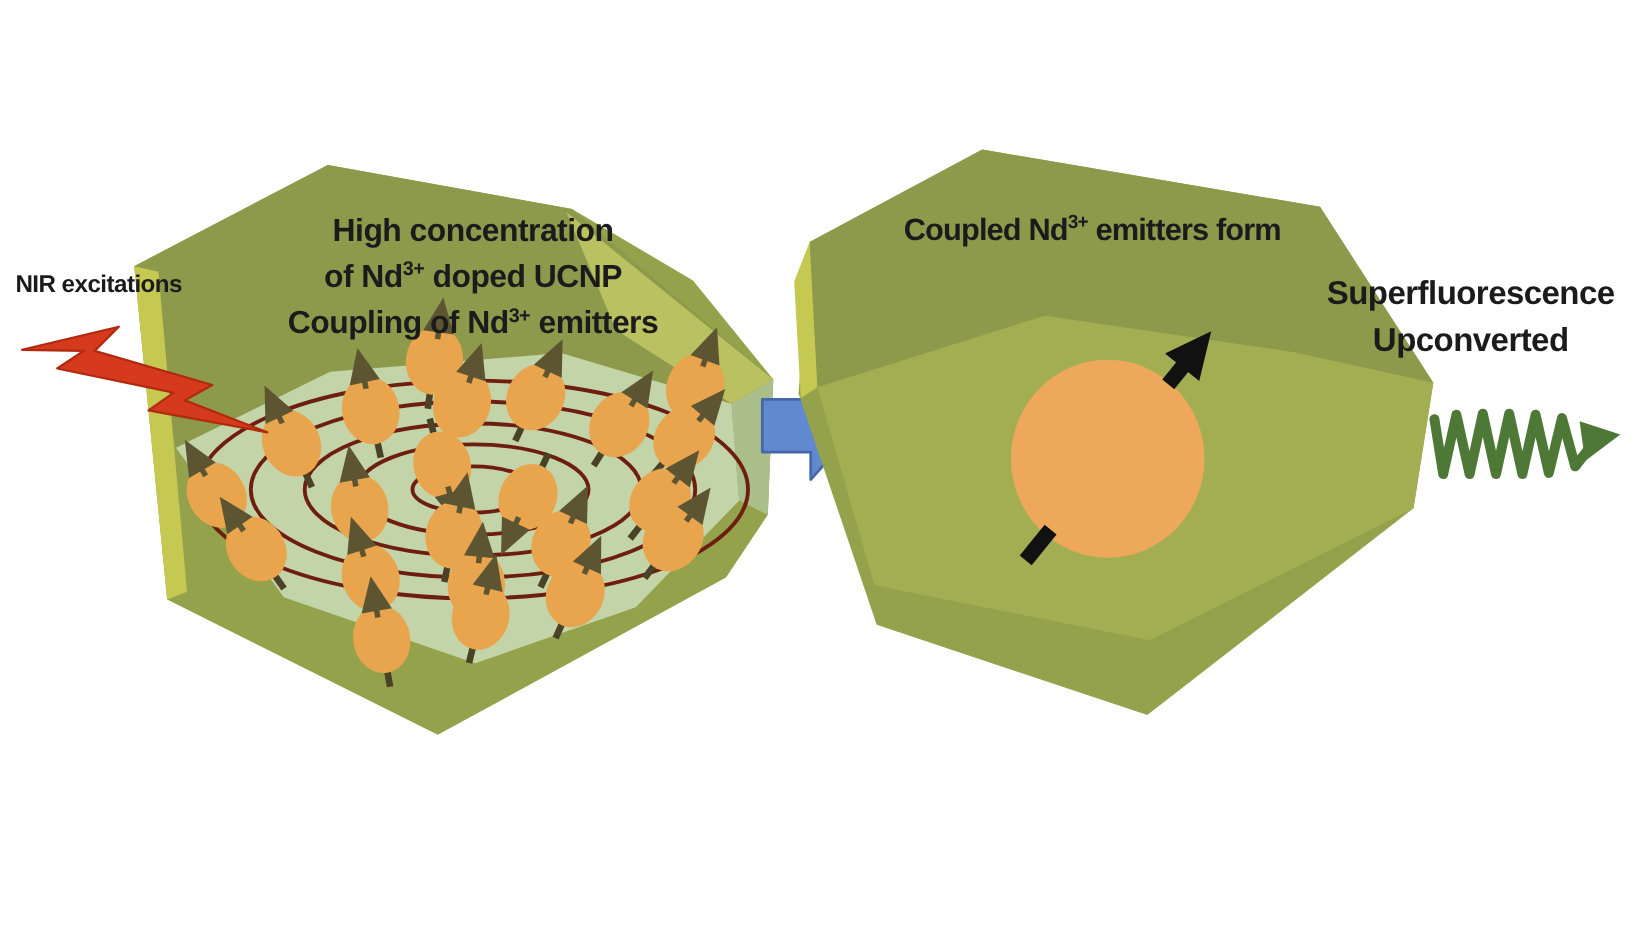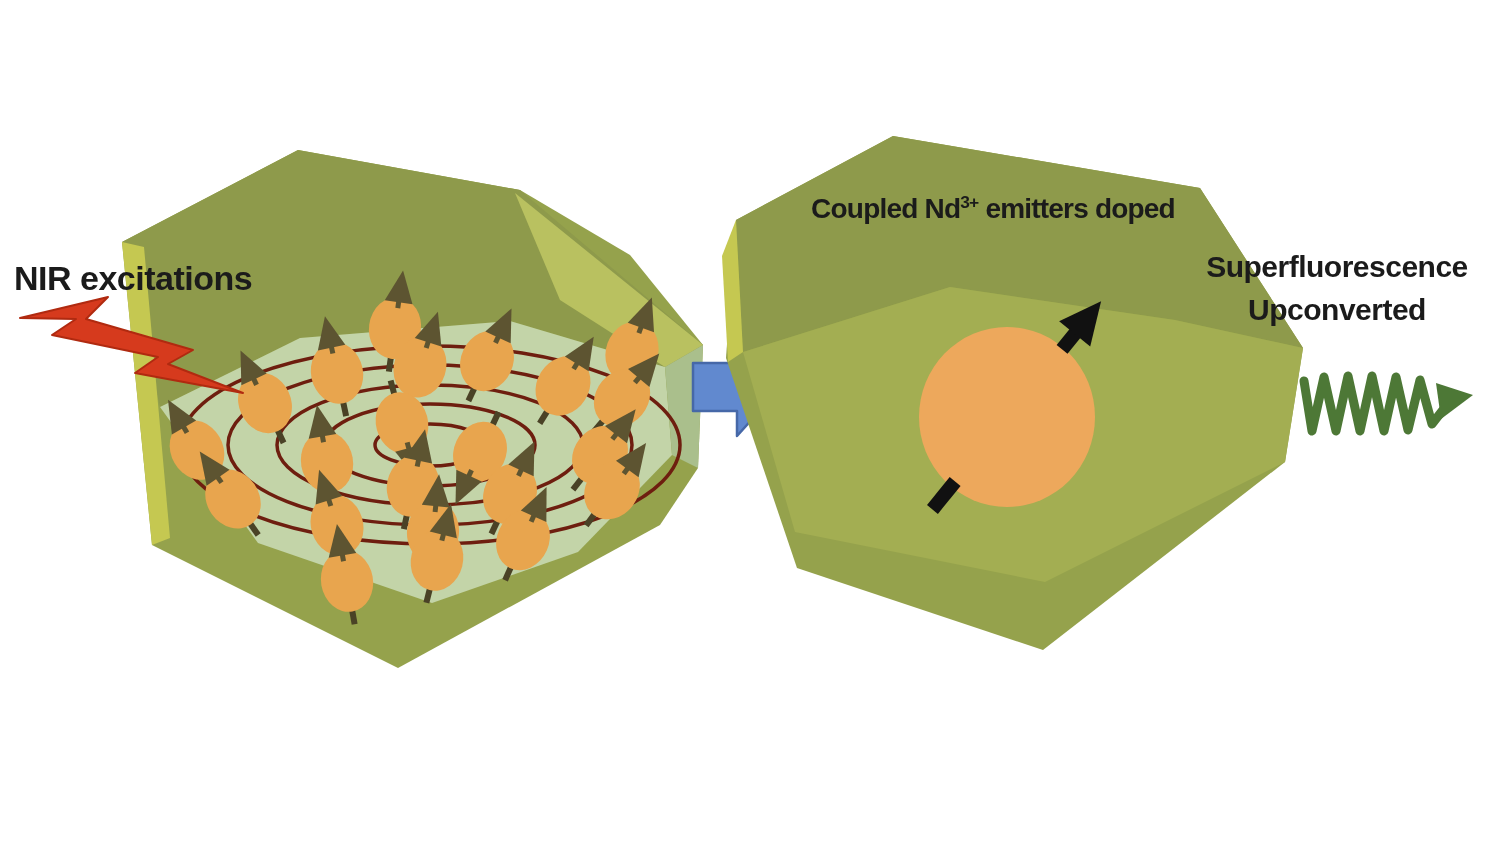--- a/index.html
+++ b/index.html
@@ -7,21 +7,21 @@
     position:relative;width:1500px;height:844px;background:#ffffff;overflow:hidden;
     font-family:"Liberation Sans",sans-serif;
   }
   .stage svg{position:absolute;left:0;top:0;}
   .caption{
     position:absolute;font-weight:bold;color:#1b1b1b;text-align:center;
     white-space:nowrap;
   }
   .caption .tline{display:block;}
   .caption sup{font-size:0.62em;line-height:0;vertical-align:super;}
-  .nir{left:14px;top:242px;font-size:34px;line-height:32px;letter-spacing:-0.5px;text-align:center;margin-top:20px;}
+  .nir{left:14px;top:242px;font-size:22px;line-height:32px;letter-spacing:-0.5px;text-align:center;}
   .left-cap{left:230px;top:189px;width:400px;font-size:29px;line-height:42px;letter-spacing:-0.5px;}
   .right-cap{left:793px;top:188px;width:400px;font-size:28px;line-height:42px;letter-spacing:-0.8px;}
   .emis-cap{left:1187px;top:245px;width:300px;font-size:30px;line-height:43px;letter-spacing:-0.5px;}
 </style>
 </head>
 <body>
 
 <div class="stage">
 
   <svg width="1500" height="844" viewBox="0 0 1500 844" xmlns="http://www.w3.org/2000/svg">
@@ -196,23 +196,28 @@
     </g>
 
     <g>
       <path fill="none" stroke-width="9" stroke-linecap="round" stroke-linejoin="round" d="M1304,381 L1312,431 L1324,377 L1336,431 L1348,376 L1360,431 L1372,376 L1384,431 L1396,377 L1408,430 L1420,380 L1432,424 L1446,406" stroke="#4d7836"></path>
       <polygon points="1436,383 1473,395 1441,419" fill="#4d7836"></polygon>
     </g>
   </svg>
 
   <div class="caption nir">NIR excitations</div>
 
+  <div class="caption left-cap">
+    <span class="tline"><span>High concentration</span></span>
+    <span class="tline"><span>of Nd</span><sup>3+</sup><span> doped UCNP</span></span>
+    <span class="tline"><span>Coupling of Nd</span><sup>3+</sup><span> emitters</span></span>
+  </div>
 
   <div class="caption right-cap">
-    <span class="tline"><span>Coupled Nd</span><sup>3+</sup><span> emitters doped</span></span>
+    <span class="tline"><span>Coupled Nd</span><sup>3+</sup><span> emitters form</span></span>
   </div>
 
   <div class="caption emis-cap">
     <span class="tline"><span>Superfluorescence</span></span>
     <span class="tline"><span>Upconverted</span></span>
   </div>
 
 </div>
 
 </body></html>

